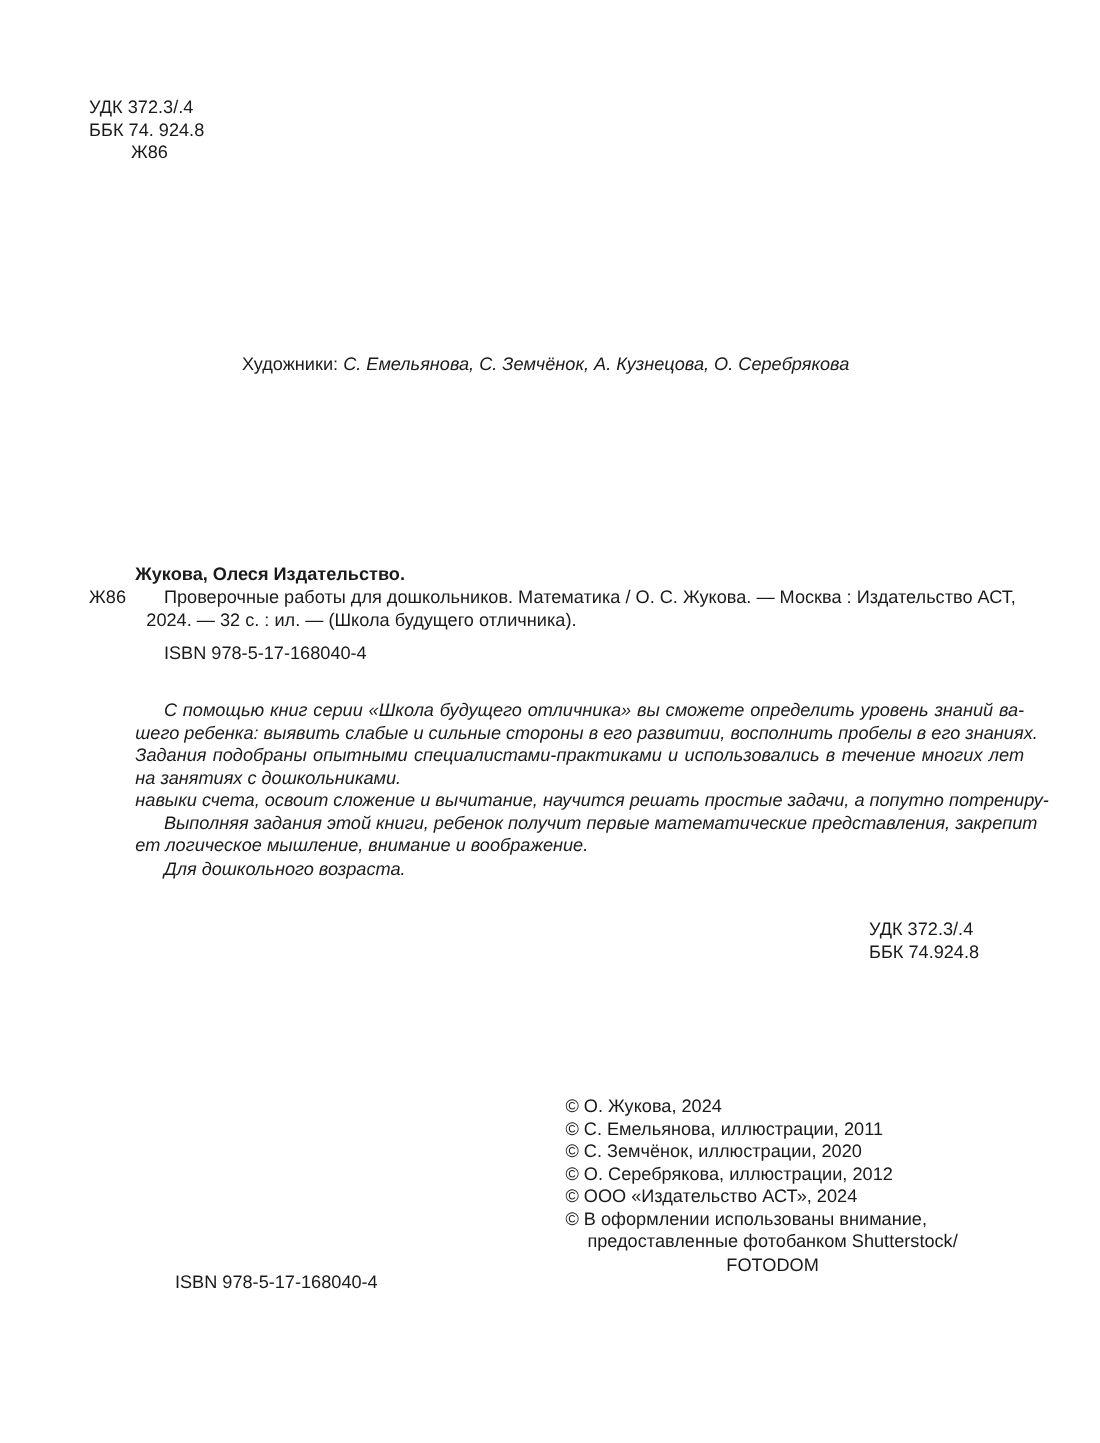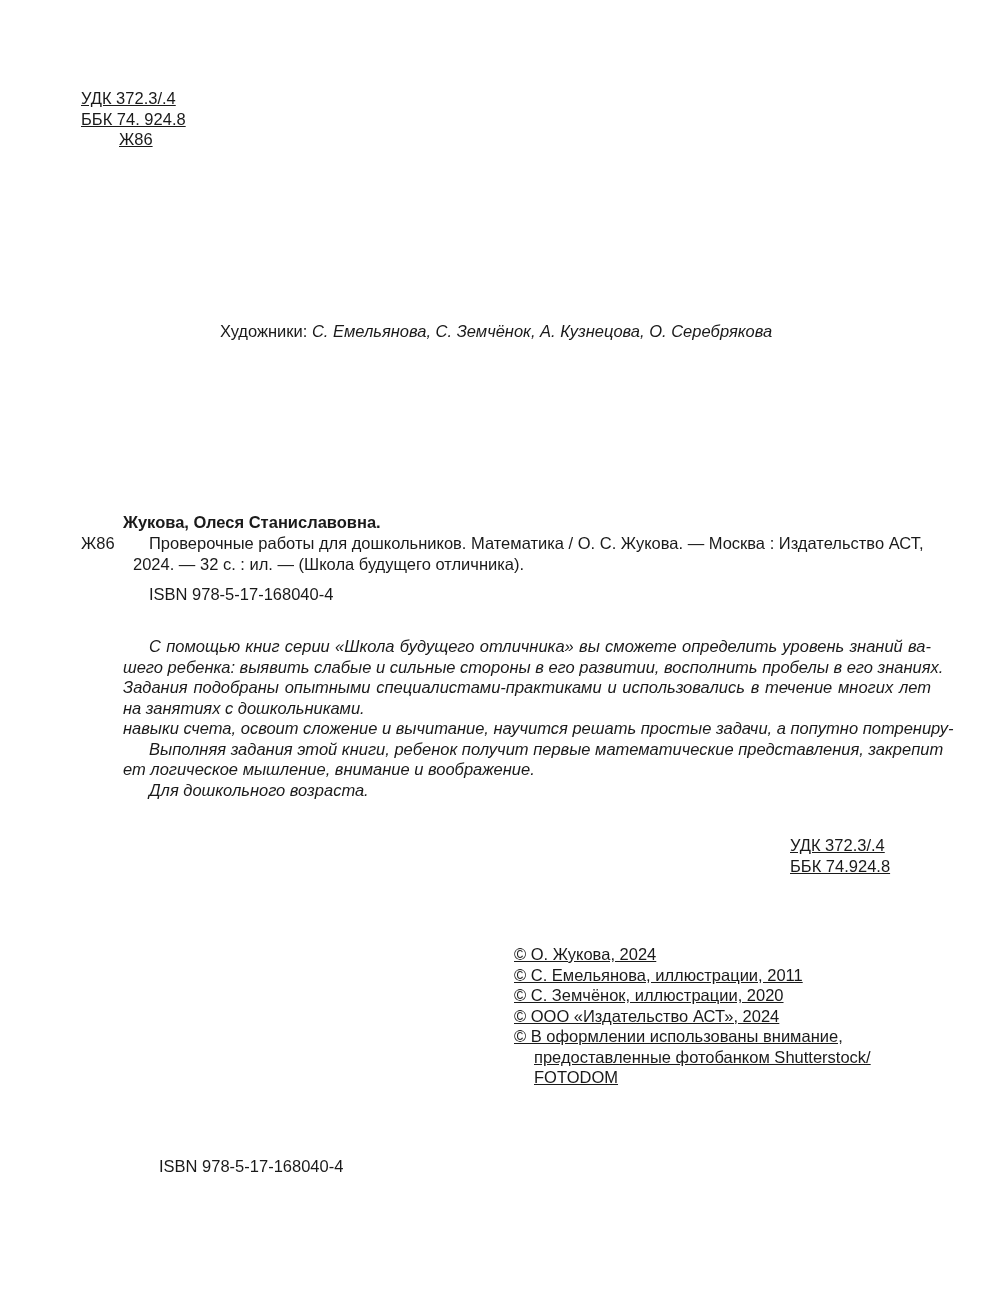--- a/index.html
+++ b/index.html
@@ -10,21 +10,21 @@
     body {
       width: 1000px;
       height: 1312px;
       position: relative;
       overflow: hidden;
       font-family: "Liberation Sans", "DejaVu Sans", sans-serif;
       color: #1a1a1a;
       font-size: 16.5px;
     }
     .abs { position: absolute; white-space: nowrap; }
-    .line { display: block; height: 20.5px; line-height: 20.5px; text-decoration: underline; }
+    .line { display: block; height: 20.5px; line-height: 20.5px; }
 
     
     #top-index { left: 81px; top: 88px; }
     #top-index .udk { }
     #top-index .bbk { }
     #top-index .code { padding-left: 38px; }
 
     
     #artists { left: 220px; top: 322px; }
     #artists .names { font-style: italic; }
@@ -56,40 +56,40 @@
       text-align-last: justify;
       white-space: nowrap;
     }
     #annotation .p .ln.last { text-align-last: left; }
     #annotation .ind { padding-left: 26px; }
 
     
     #right-index { left: 790px; top: 835px; }
 
     
-    #copyright { left: 514px; top: 944px; }
-    #copyright .cont { padding-left: 20px; }
+    #copyright { left: 514px; top: 996px; }
+    #copyright .cont { padding-left: 20px; text-align: center; }
 
     
     #isbn-bottom { left: 159px; top: 1157px; }
   </style>
 </head>
 <body>
 
 <div id="top-index" class="abs">
   <span class="line udk">УДК 372.3/.4</span>
   <span class="line bbk">ББК 74. 924.8</span>
   <span class="line code">Ж86</span>
 </div>
 
 <div id="artists" class="abs">
   <span>Художники: </span><span class="names">С. Емельянова, С. Земчёнок, А. Кузнецова, О. Серебрякова</span>
 </div>
 
-<div id="author" class="abs">Жукова, Олеся Станиславовна.</div>
+<div id="author" class="abs">Жукова, Олеся Издательство.</div>
 <div id="code-left" class="abs">Ж86</div>
 <div id="bib1" class="abs">Проверочные работы для дошкольников. Математика  / О. С. Жукова. — Москва : Издательство АСТ,</div>
 <div id="bib2" class="abs">2024. — 32 с. : ил. — (Школа будущего отличника).</div>
 <div id="isbn-bib" class="abs">ISBN 978-5-17-168040-4</div>
 
 <div id="annotation" class="abs">
   <div class="p">
     <span class="ln ind">С помощью книг серии «Школа будущего отличника» вы сможете определить уровень знаний ва-</span>
     <span class="ln">шего ребенка: выявить слабые и сильные стороны в его развитии, восполнить пробелы в его знаниях.</span>
     <span class="ln">Задания подобраны опытными специалистами-практиками и использовались в течение многих лет</span>
@@ -107,19 +107,20 @@
 
 <div id="right-index" class="abs">
   <span class="line">УДК 372.3/.4</span>
   <span class="line">ББК 74.924.8</span>
 </div>
 
 <div id="copyright" class="abs">
   <span class="line">© О. Жукова, 2024</span>
   <span class="line">© С. Емельянова, иллюстрации, 2011</span>
   <span class="line">© С. Земчёнок, иллюстрации, 2020</span>
+  <span class="line">© О. Серебрякова, иллюстрации, 2012</span>
   <span class="line">© ООО «Издательство АСТ», 2024</span>
   <span class="line">© В оформлении использованы внимание,</span>
   <span class="line cont">предоставленные фотобанком Shutterstock/</span>
   <span class="line cont">FOTODOM</span>
 </div>
 
 <div id="isbn-bottom" class="abs">ISBN 978-5-17-168040-4</div>
 
 </body></html>

